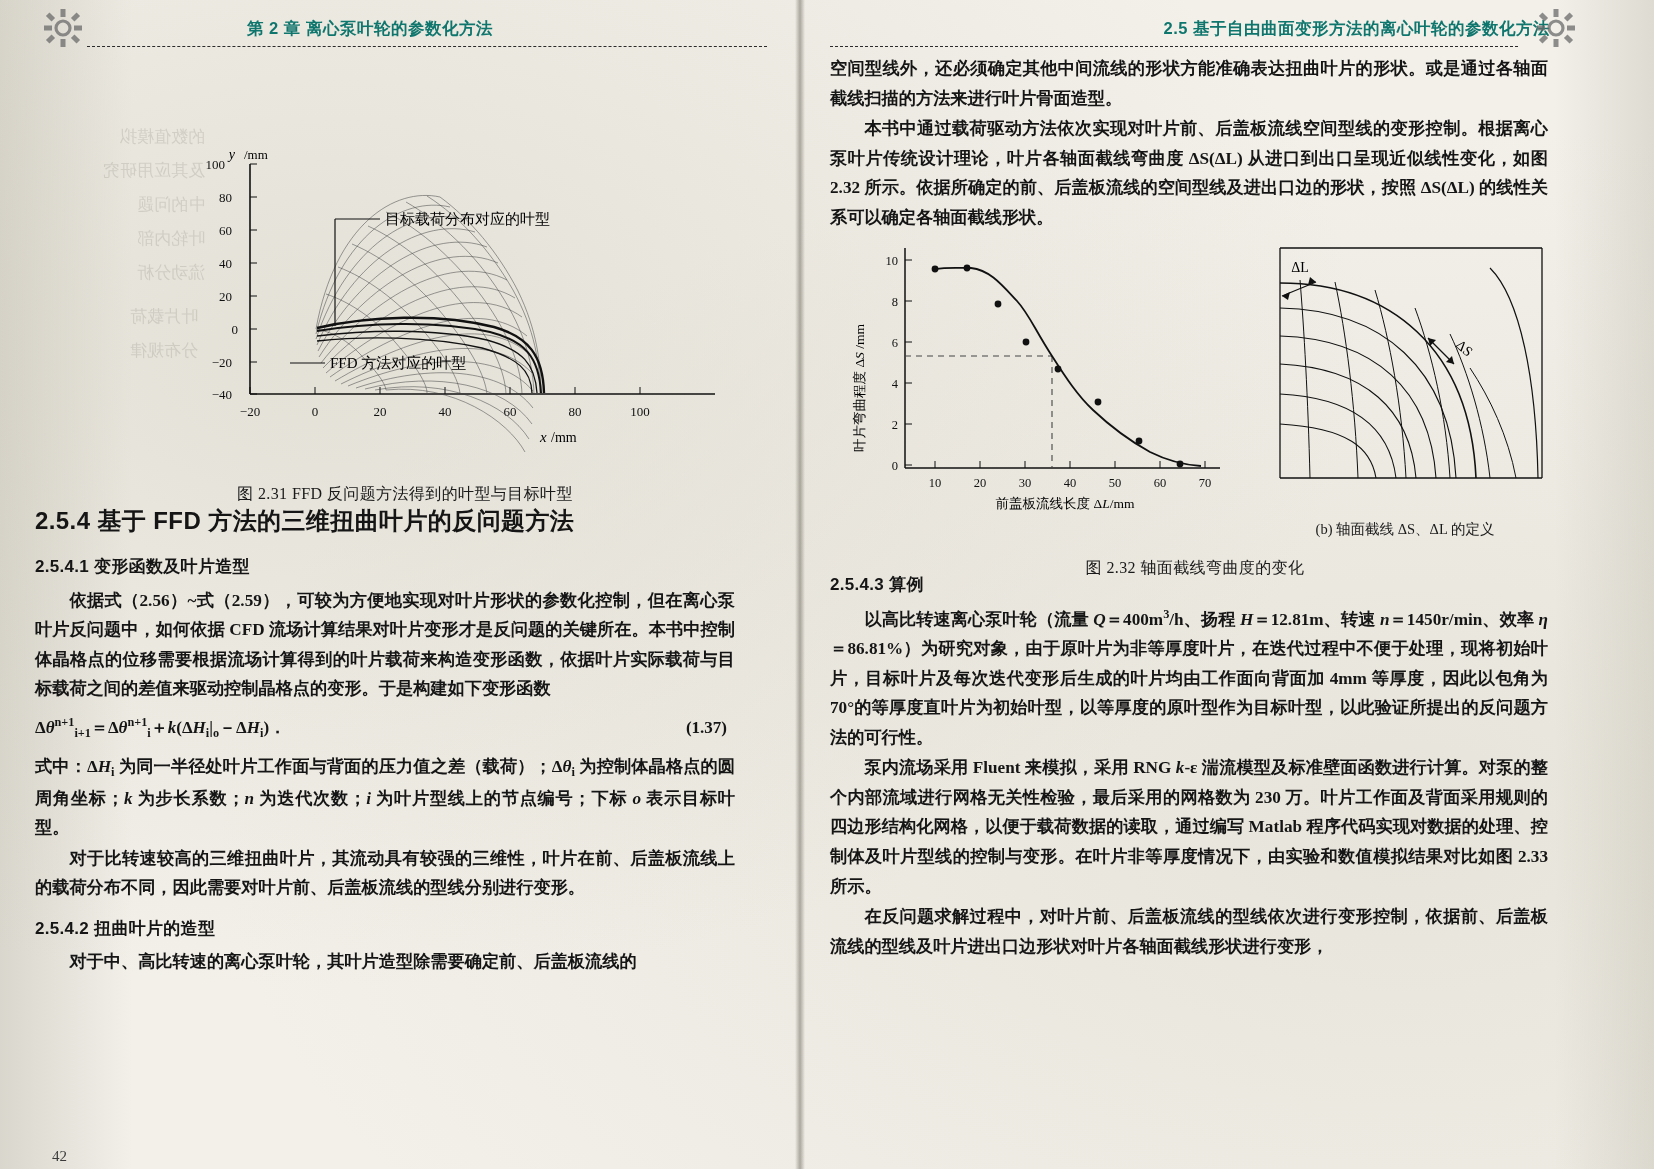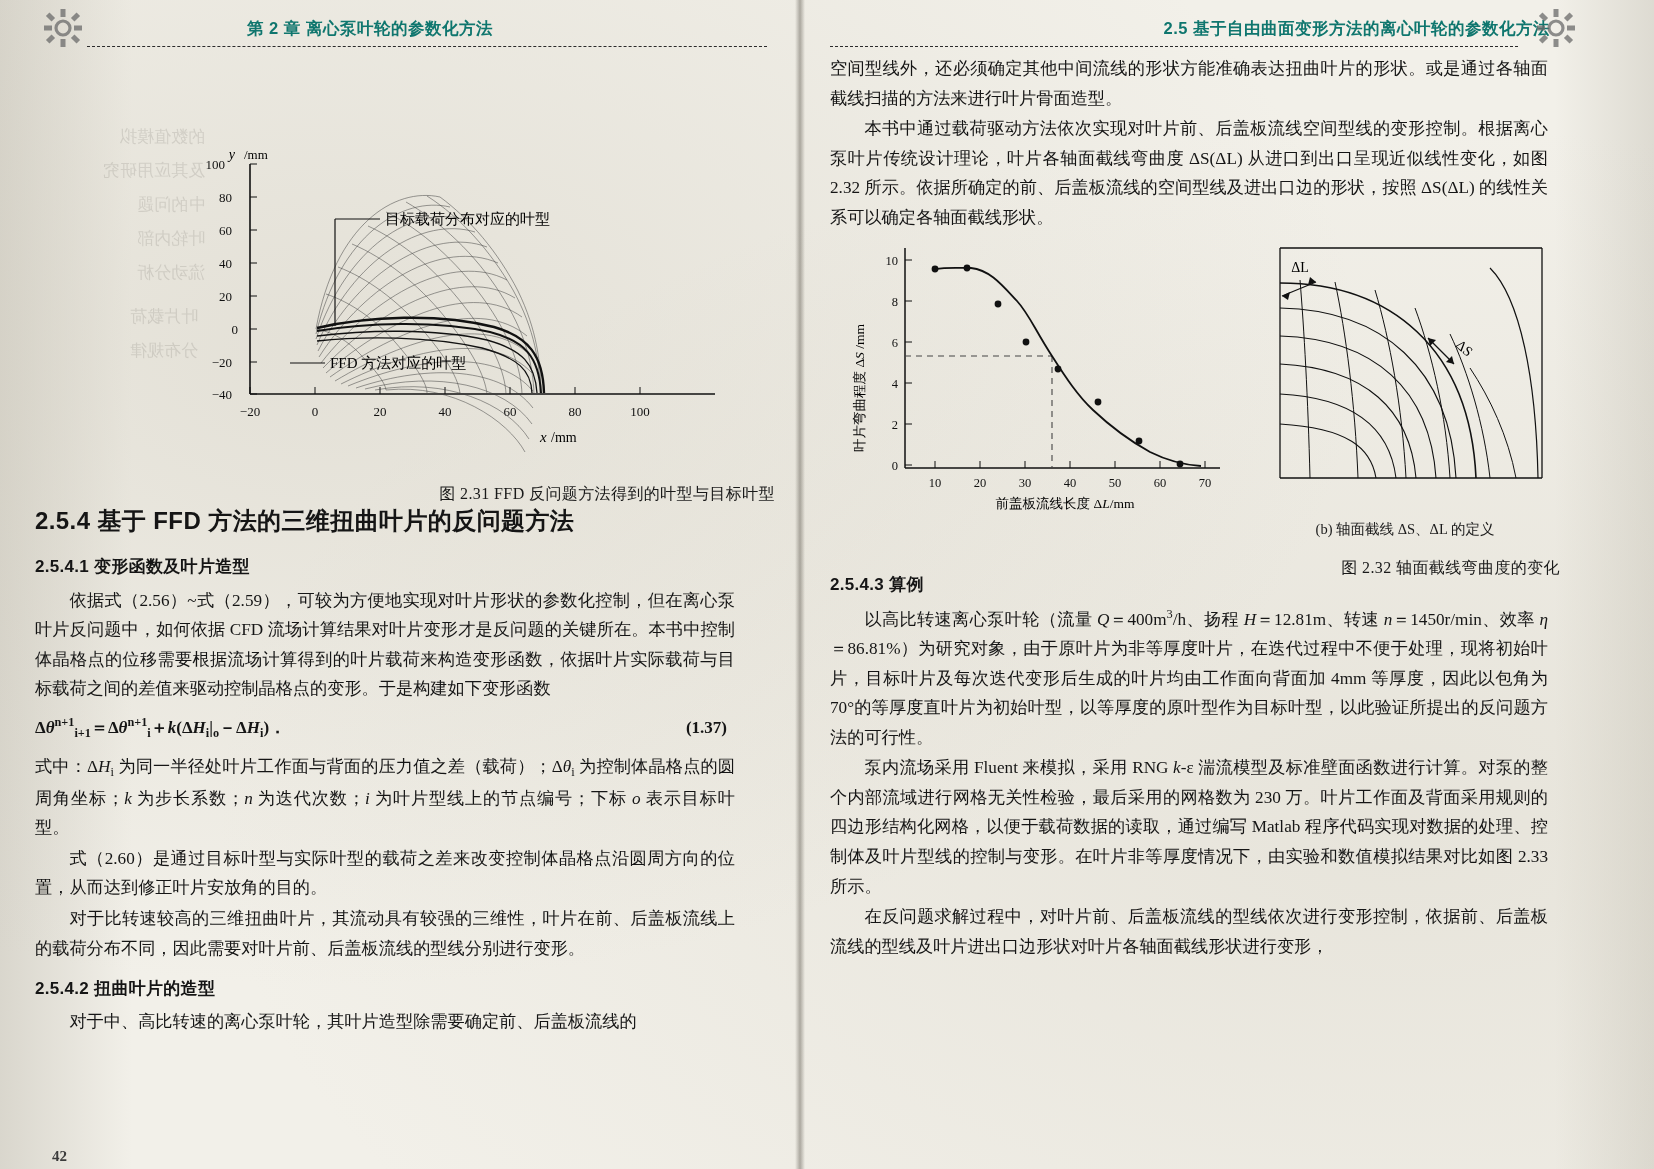--- a/index.html
+++ b/index.html
@@ -82,38 +82,39 @@
   
   .body {
     font-size: 17.2px;
     line-height: 1.72;
     text-align: justify;
     color: #151515;
   }
   p.para {
     margin: 0 0 1px 0;
     text-indent: 2em;
+    font-weight: bold;
   }
   p.noindent { text-indent: 0; }
   h3.sec {
     font-family: "Liberation Sans", sans-serif;
     font-weight: bold;
     font-size: 24px;
     margin: 16px 0 9px 0;
     letter-spacing: 0.4px;
   }
   h4.subsec {
     font-family: "Liberation Sans", sans-serif;
     font-weight: bold;
     font-size: 17px;
     margin: 11px 0 4px 0;
     letter-spacing: 0.3px;
   }
   .figcap {
-    text-align: right;
+    text-align: center;
     font-size: 16px;
     margin-top: 12px;
     letter-spacing: 0.4px;
   }
   .eqline {
     position: relative;
     text-align: left;
     margin: 9px 0 7px 0;
     font-size: 17px;
     font-weight: bold;
@@ -301,28 +302,27 @@
       <p class="para">依据式（2.56）~式（2.59），可较为方便地实现对叶片形状的参数化控制，但在离心泵叶片反问题中，如何依据 CFD 流场计算结果对叶片变形才是反问题的关键所在。本书中控制体晶格点的位移需要根据流场计算得到的叶片载荷来构造变形函数，依据叶片实际载荷与目标载荷之间的差值来驱动控制晶格点的变形。于是构建如下变形函数</p>
 
       <div class="eqline">
         <span>
           Δ<span class="mi">θ</span><sup>n+1</sup><sub>i+1</sub>＝Δ<span class="mi">θ</span><sup>n+1</sup><sub>i</sub>＋<span class="mi">k</span>(Δ<span class="mi">H</span><sub>i</sub>|<sub>o</sub>－Δ<span class="mi">H</span><sub>i</sub>)．
         </span>
         <span class="eqnum">(1.37)</span>
       </div>
 
       <p class="para noindent">式中：Δ<span class="mi">H</span><sub>i</sub> 为同一半径处叶片工作面与背面的压力值之差（载荷）；Δ<span class="mi">θ</span><sub>i</sub> 为控制体晶格点的圆周角坐标；<span class="mi">k</span> 为步长系数；<span class="mi">n</span> 为迭代次数；<span class="mi">i</span> 为叶片型线上的节点编号；下标 <span class="mi">o</span> 表示目标叶型。</p>
-      <p class="para">式（2.60）是通过目标叶型与实际叶型的载荷之差来改变控制体晶格点沿圆周方向的位置，从而达到修正叶片安放角的目的。</p>
       <p class="para">对于比转速较高的三维扭曲叶片，其流动具有较强的三维性，叶片在前、后盖板流线上的载荷分布不同，因此需要对叶片前、后盖板流线的型线分别进行变形。</p>
 
       <h4 class="subsec">2.5.4.2   扭曲叶片的造型</h4>
       <p class="para">对于中、高比转速的离心泵叶轮，其叶片造型除需要确定前、后盖板流线的</p>
     </div>
 
-    <div class="pagenum" style="left:17px;font-weight:bold;">42</div>
+    <div class="pagenum" style="left:17px;">42</div>
   </div>
 
   <div class="col col-right">
 
     <div class="runhead runhead-right">
       <div class="title">2.5   基于自由曲面变形方法的离心叶轮的参数化方法</div>
       <div class="rule"></div>
       <svg class="gear right" viewBox="0 0 40 40">
         <g fill="#6b6b6b">
           <circle cx="20" cy="20" r="7" fill="none" stroke="#6b6b6b" stroke-width="3.2"></circle>

